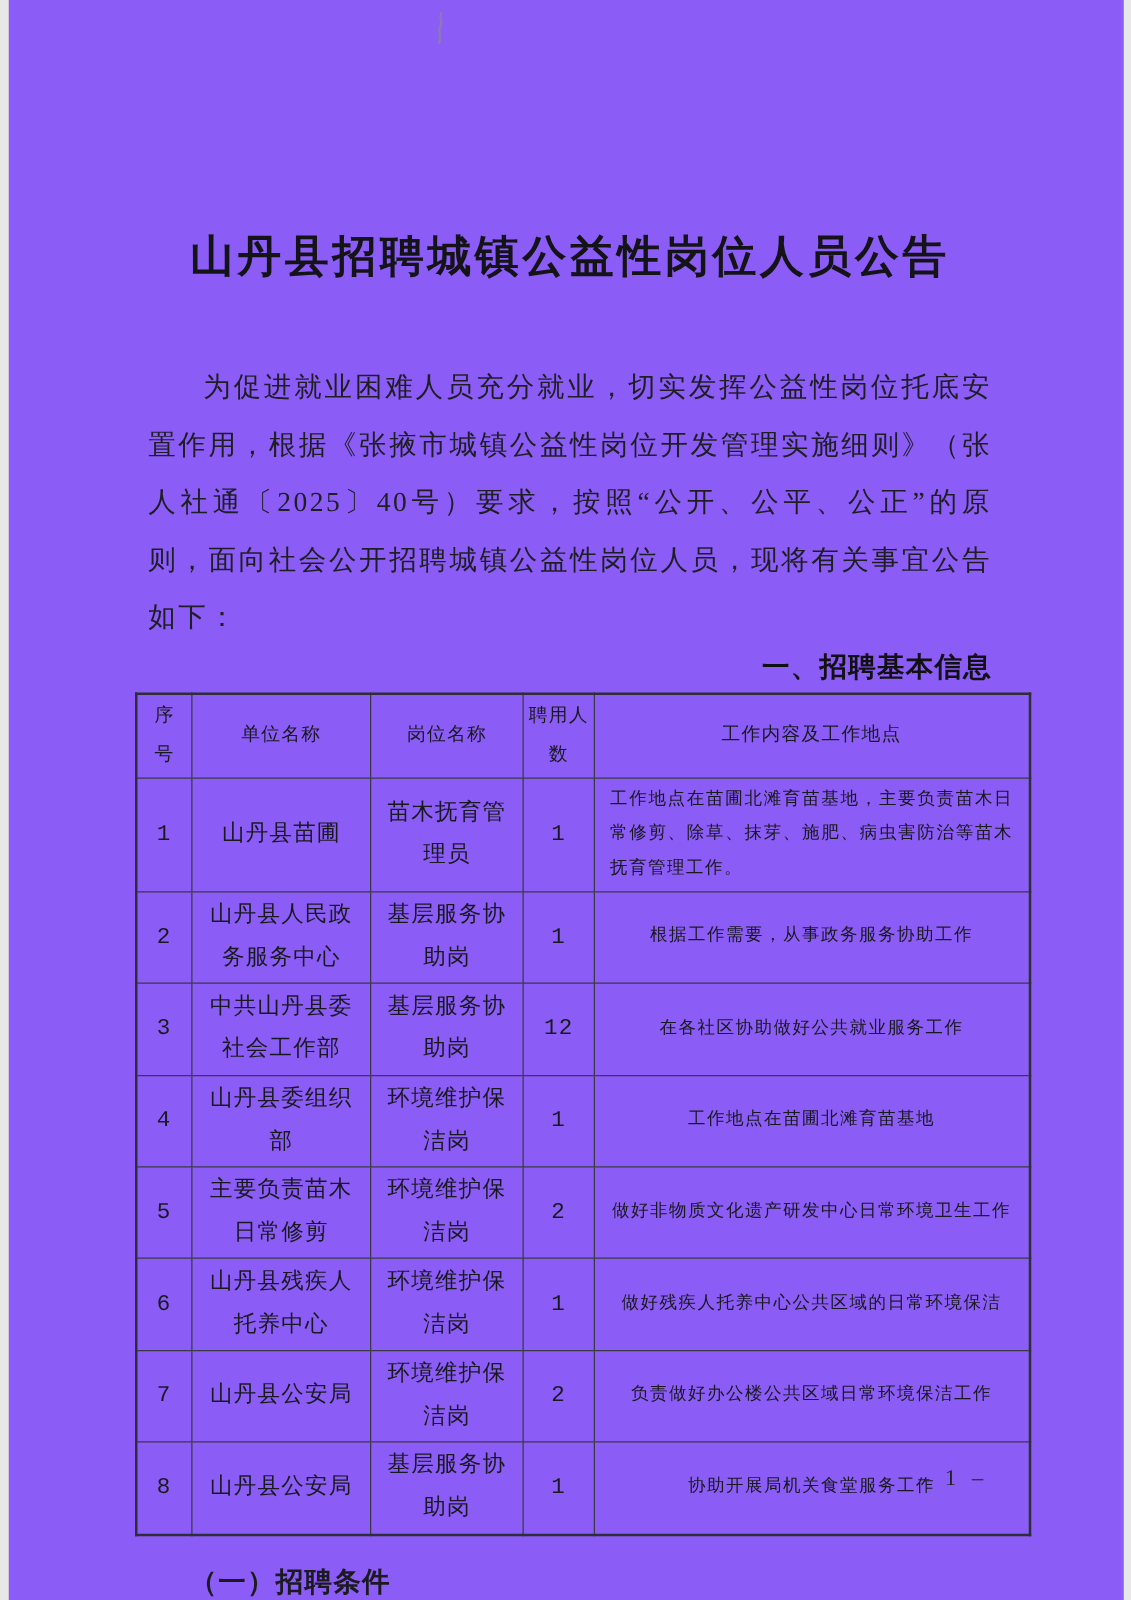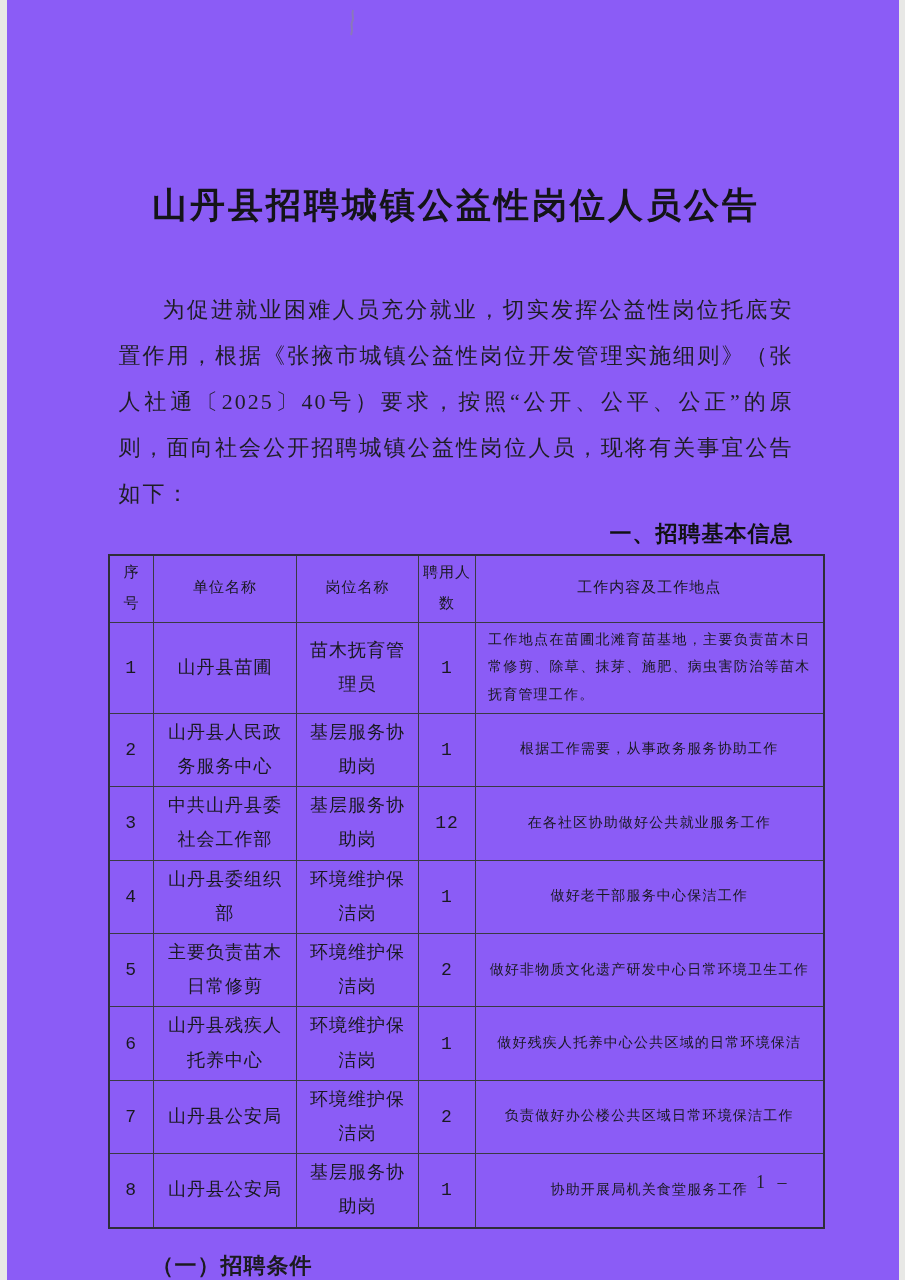--- a/index.html
+++ b/index.html
@@ -177,21 +177,21 @@
               <td>中共山丹县委社会工作部</td>
               <td>基层服务协助岗</td>
               <td>12</td>
               <td>在各社区协助做好公共就业服务工作</td>
             </tr>
             <tr>
               <td>4</td>
               <td>山丹县委组织部</td>
               <td>环境维护保洁岗</td>
               <td>1</td>
-              <td>做好老干部服务中心保洁工作</td>
+              <td>工作地点在苗圃北滩育苗基地</td>
             </tr>
             <tr>
               <td>5</td>
               <td>主要负责苗木日常修剪</td>
               <td>环境维护保洁岗</td>
               <td>2</td>
               <td>做好非物质文化遗产研发中心日常环境卫生工作</td>
             </tr>
             <tr>
               <td>6</td>

